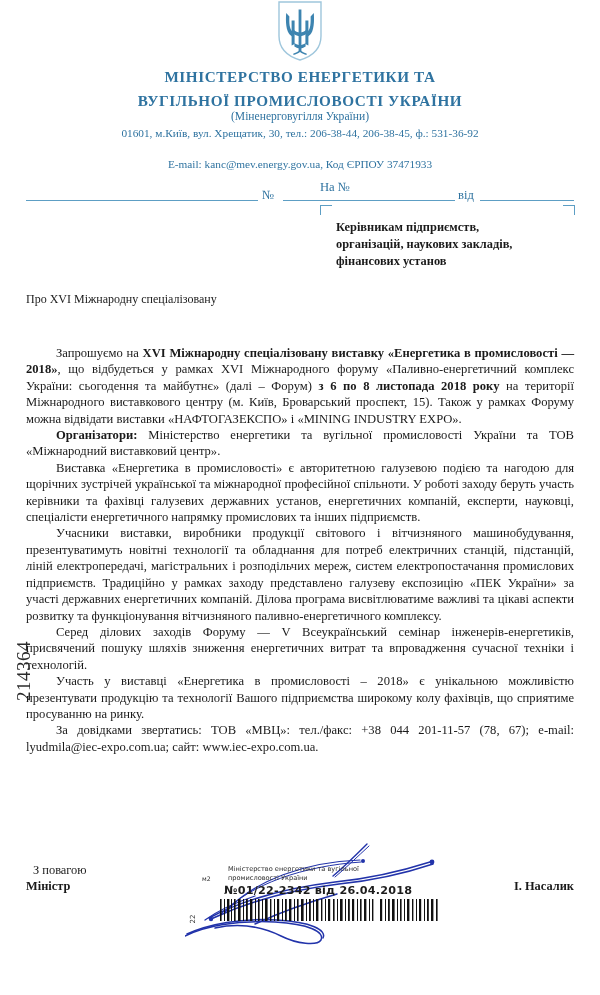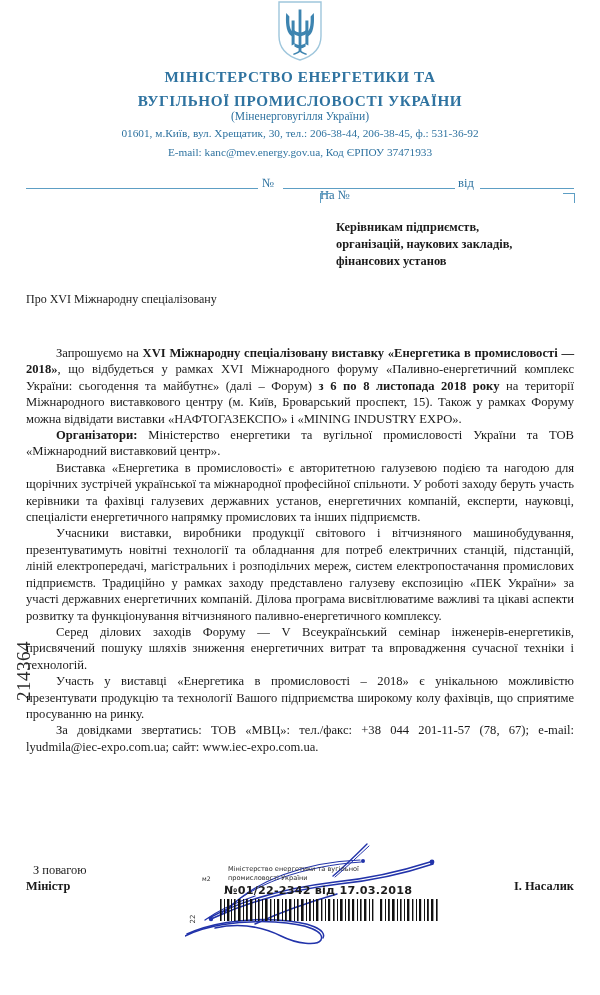--- a/index.html
+++ b/index.html
@@ -41,21 +41,21 @@
     line-height: 14px;
     margin-top: 1px;
   }
   .contact-line {
     color: #2f73a0;
     font-size: 11.3px;
     line-height: 14.5px;
     margin-top: 2px;
     text-align: center;
   }
-  .contact-line.second { margin-top: 4px; }
+  .contact-line.second { margin-top: 16px; }
 
   
   .form-area {
     position: relative;
     height: 44px;
     margin-top: 9px;
   }
   .rule {
     position: absolute;
     border-bottom: 1.1px solid #5d9ec4;
@@ -232,21 +232,21 @@
   <div class="ministry-subtitle">(Міненерговугілля України)</div>
   <div class="contact-line">01601, м.Київ, вул. Хрещатик, 30, тел.: 206-38-44, 206-38-45, ф.: 531-36-92</div>
   <div class="contact-line second">E-mail: kanc@mev.energy.gov.ua,  Код ЄРПОУ 37471933</div>
 </div>
 
 <div class="form-area">
   <div class="rule" style="left:26px; top:20px; width:232px;"></div>
   <span class="field-label" style="left:262px; top:8px;">№</span>
   <div class="rule" style="left:283px; top:20px; width:110px;"></div>
 
-  <span class="field-label" style="left:320px; top:20px;">На №</span>
+  <span class="field-label" style="left:320px; top:0;">На №</span>
   <div class="rule" style="left:358px; top:20px; width:97px;"></div>
   <span class="field-label" style="left:458px; top:8px;">від</span>
   <div class="rule" style="left:480px; top:20px; width:94px;"></div>
 
   <div class="corner left" style="left:320px; top:25px;"></div>
   <div class="corner right" style="left:563px; top:25px;"></div>
 </div>
 
 <div class="addressee">
   <div>Керівникам підприємств,</div>
@@ -302,21 +302,21 @@
     <span class="sig-name">І. Насалик</span>
   </div>
 </div>
 
 <div class="reg-stamp">
   <div class="reg-org">
     <span class="m2">м2</span>
     <div>Міністерство енергетики та вугільної</div>
     <div>промисловості України</div>
   </div>
-  <div class="reg-number">№01/22-2342 від 17.03.2018</div>
+  <div class="reg-number">№01/22-2342 від 26.04.2018</div>
 
   <svg class="barcode" viewBox="0 0 222 22" preserveAspectRatio="none">
     <g fill="#111">
       <rect x="2" y="0" width="1.6" height="22"></rect>
         <rect x="6" y="0" width="1" height="22"></rect>
       <rect x="9" y="0" width="2.4" height="22"></rect>
         <rect x="13" y="0" width="1" height="22"></rect>
       <rect x="16" y="0" width="1.6" height="22"></rect>
         <rect x="20" y="0" width="2.6" height="22"></rect>
       <rect x="25" y="0" width="1" height="22"></rect>

